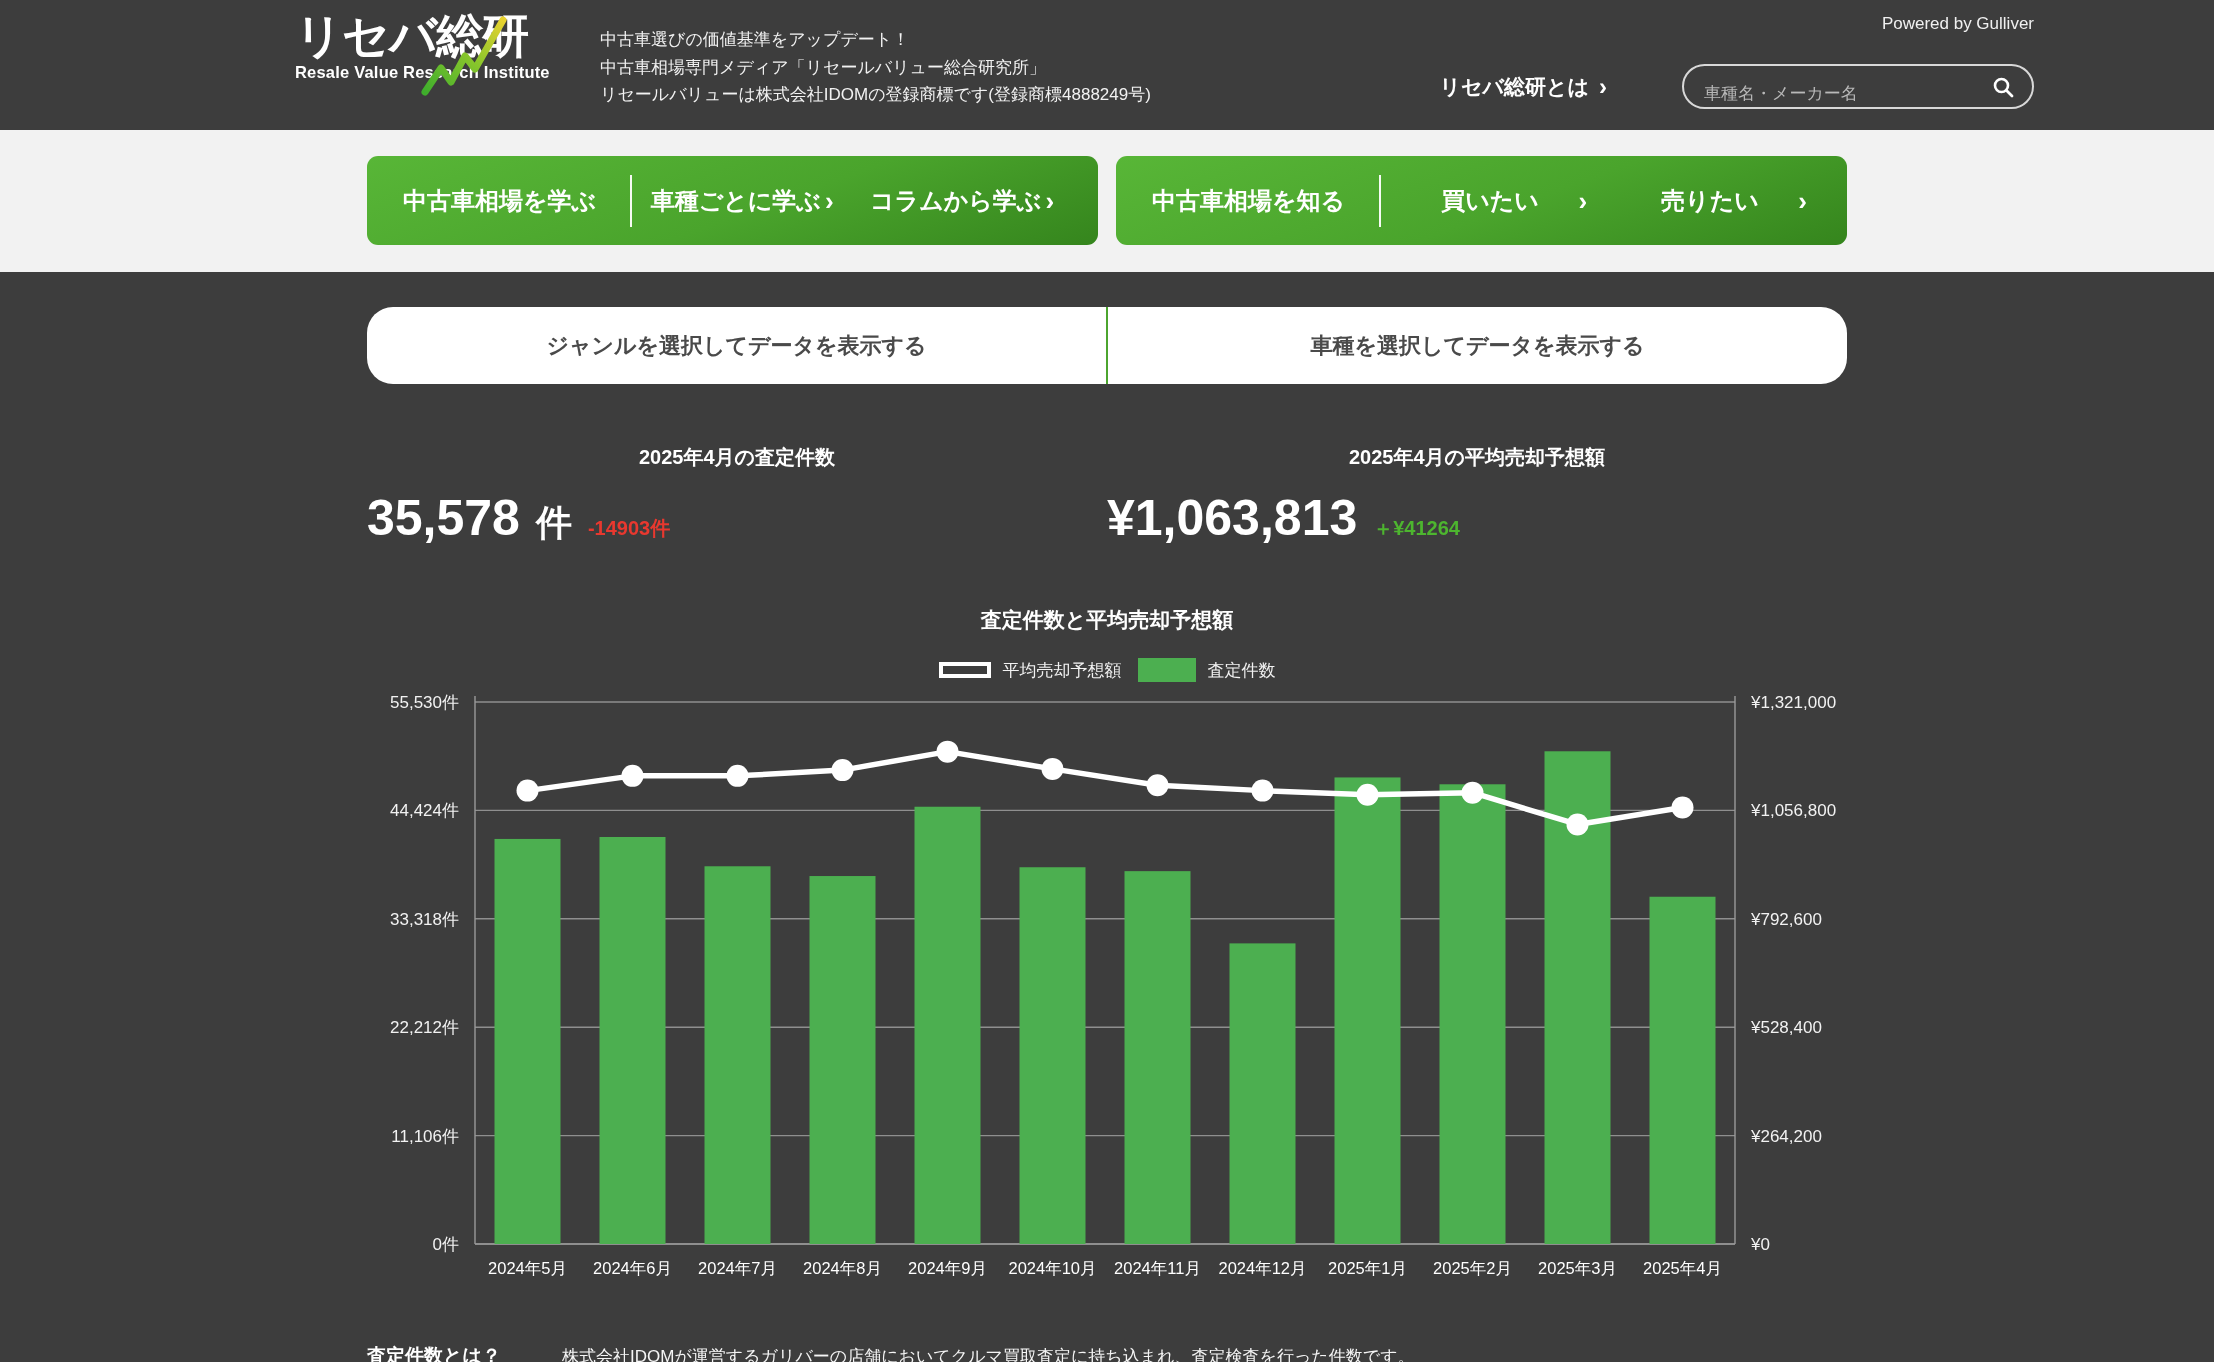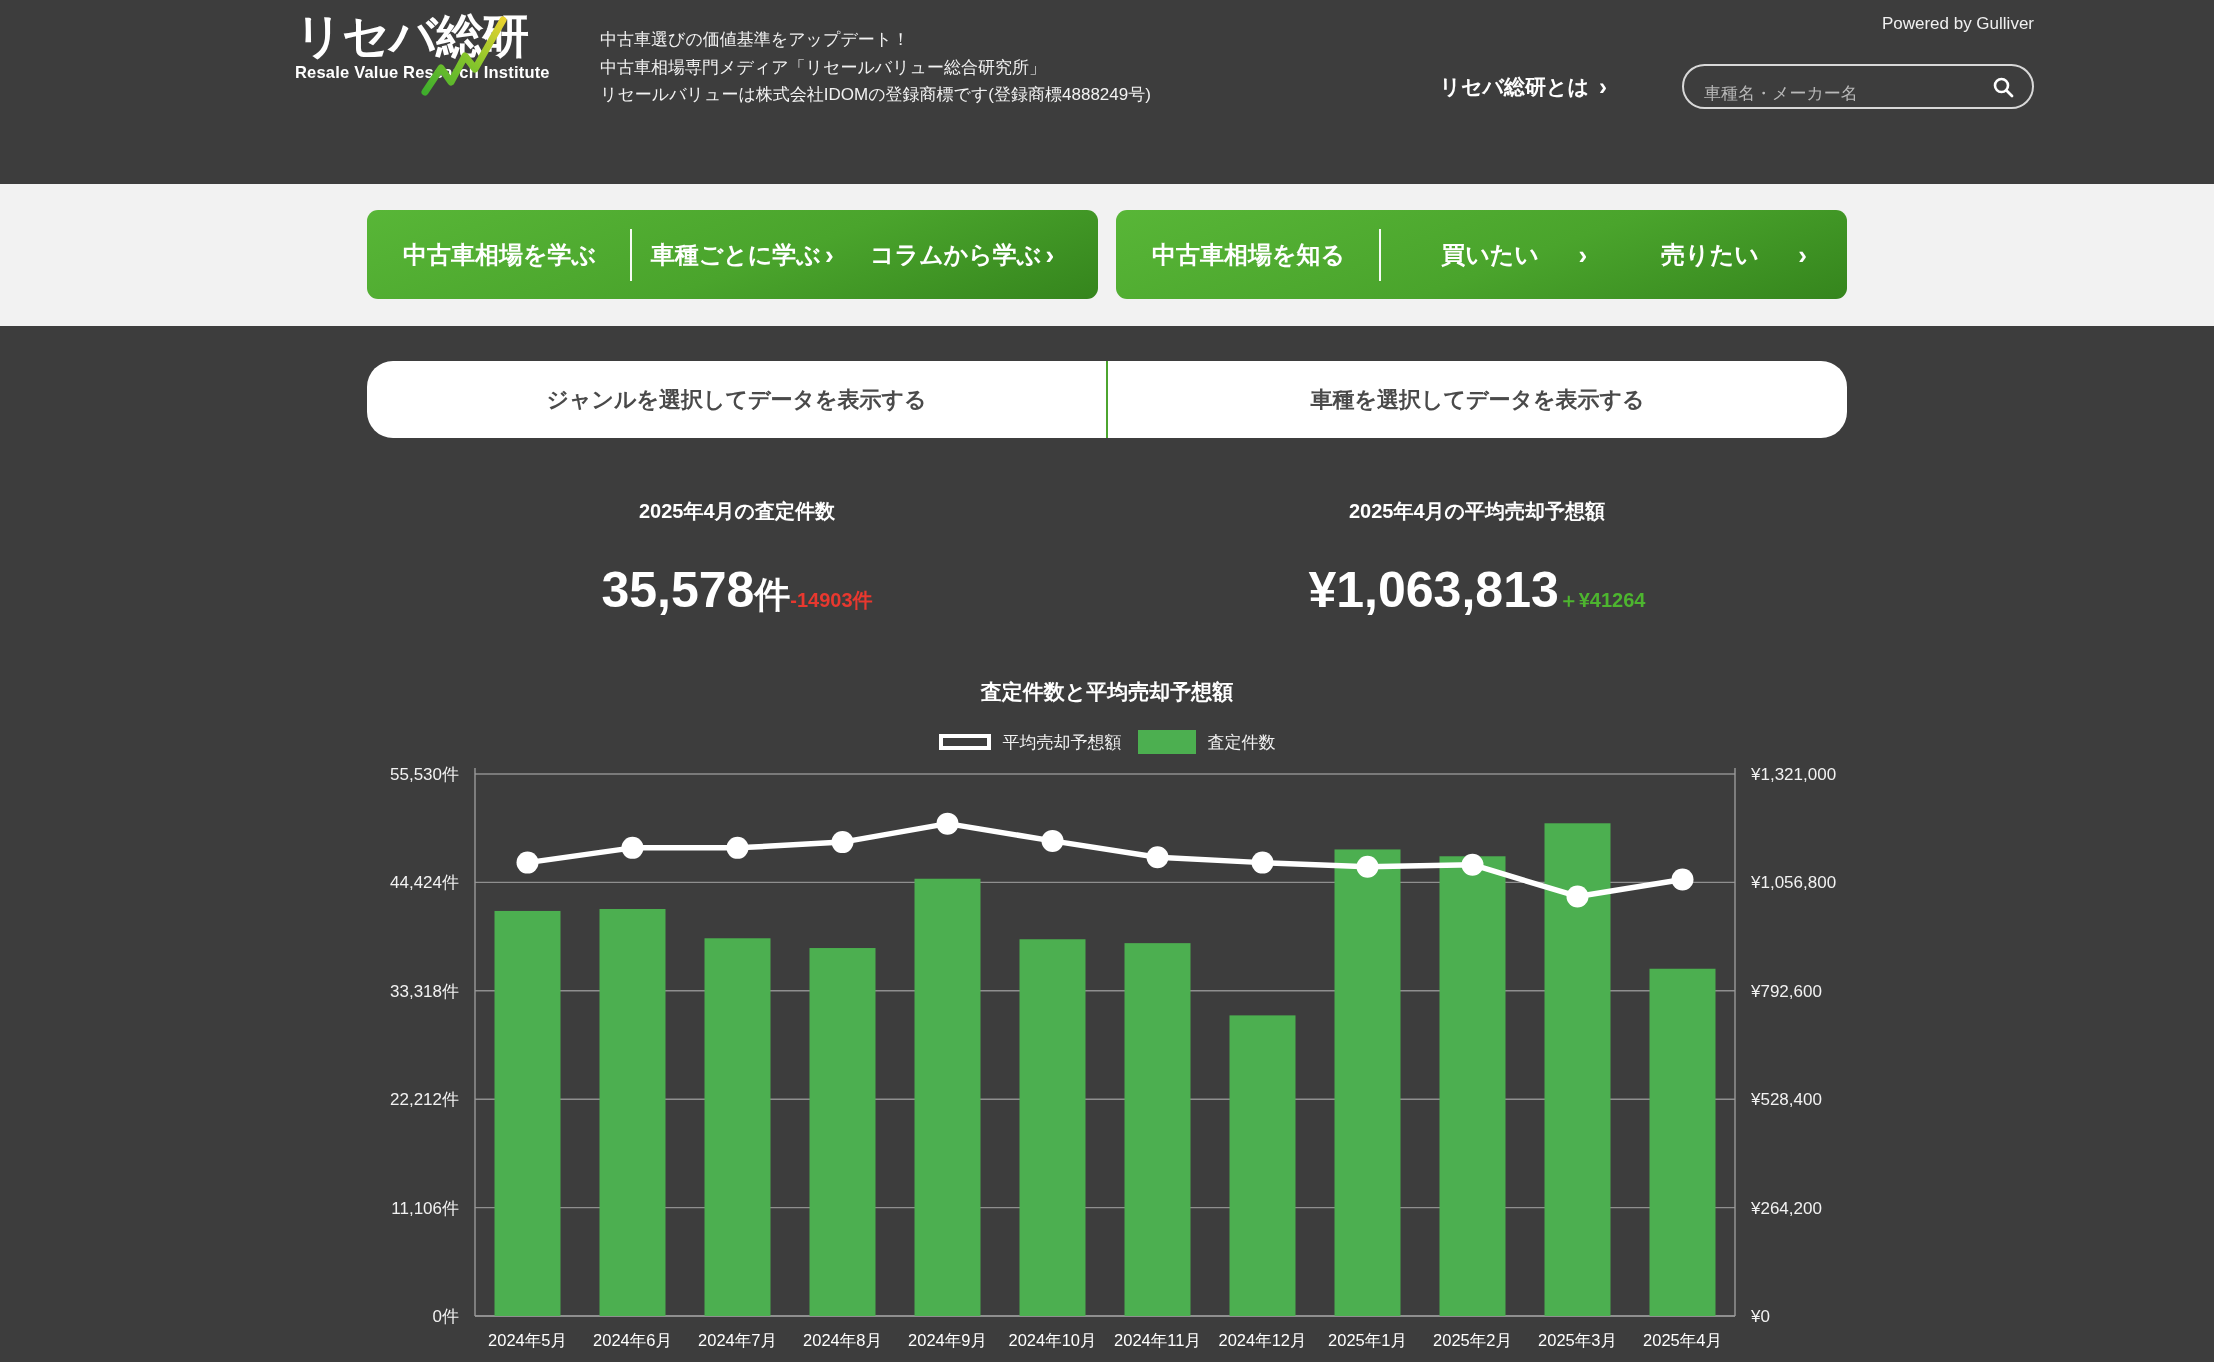--- a/index.html
+++ b/index.html
@@ -5,21 +5,21 @@
   * { box-sizing: border-box; }
   html,body { margin:0; padding:0; }
   body {
     background:#3d3d3d;
     color:#fff;
     font-family:"Liberation Sans","DejaVu Sans",sans-serif;
     min-width:2214px;
   }
   
   .header {
-    height:184px;
+    height:130px;
     background:#3d3d3d;
     display:flex;
     align-items:flex-start;
     padding:0 180px 0 295px;
   }
   .logo { position:relative; margin-top:12px; width:250px; flex:0 0 auto; }
   .logo-title { font-size:47px; font-weight:bold; letter-spacing:-1px; line-height:1.0; white-space:nowrap; }
   .logo-zigzag { position:absolute; left:126px; top:4px; pointer-events:none; }
   .logo-sub { font-size:16.5px; font-weight:bold; letter-spacing:.2px; margin-top:4px; white-space:nowrap; }
   .tagline { margin:26px 0 4px 55px; font-size:17px; line-height:1.62; color:#f2f2f2; flex:0 0 auto; }
@@ -59,21 +59,21 @@
     background:#fff; border-radius:26px;
     display:flex; align-items:stretch; overflow:hidden;
   }
   .tab { flex:1; display:flex; align-items:center; justify-content:center;
          color:#4a4a4a; font-weight:bold; font-size:22px; cursor:pointer; }
   .tab-divider { width:2px; background:#4ca52f; }
   
   .stats { width:1480px; margin:60px auto 0; display:flex; }
   .stat { flex:1; text-align:center; }
   .stat-title { font-size:20px; font-weight:bold; }
-  .stat-value-row { margin-top:36px; display:flex; align-items:baseline; justify-content:center; }
+  .stat-value-row { margin-top:18px; display:flex; align-items:baseline; gap:16px; }
   .stat-value { font-size:50px; font-weight:bold; letter-spacing:0; }
   .stat-unit { font-size:36px; font-weight:bold; }
   .stat-delta { font-size:20px; font-weight:bold; }
   .delta-down { color:#e8382f; }
   .delta-up { color:#4db52f; }
   
   .chart-title { text-align:center; font-size:21px; font-weight:bold; margin-top:58px; }
   .legend { display:flex; justify-content:center; align-items:center; gap:16px; margin-top:24px; }
   .legend-item { display:flex; align-items:center; gap:12px; font-size:17px; color:#f2f2f2; }
   .swatch-line { width:52px; height:16px; border:4px solid #fff; background:transparent; }

